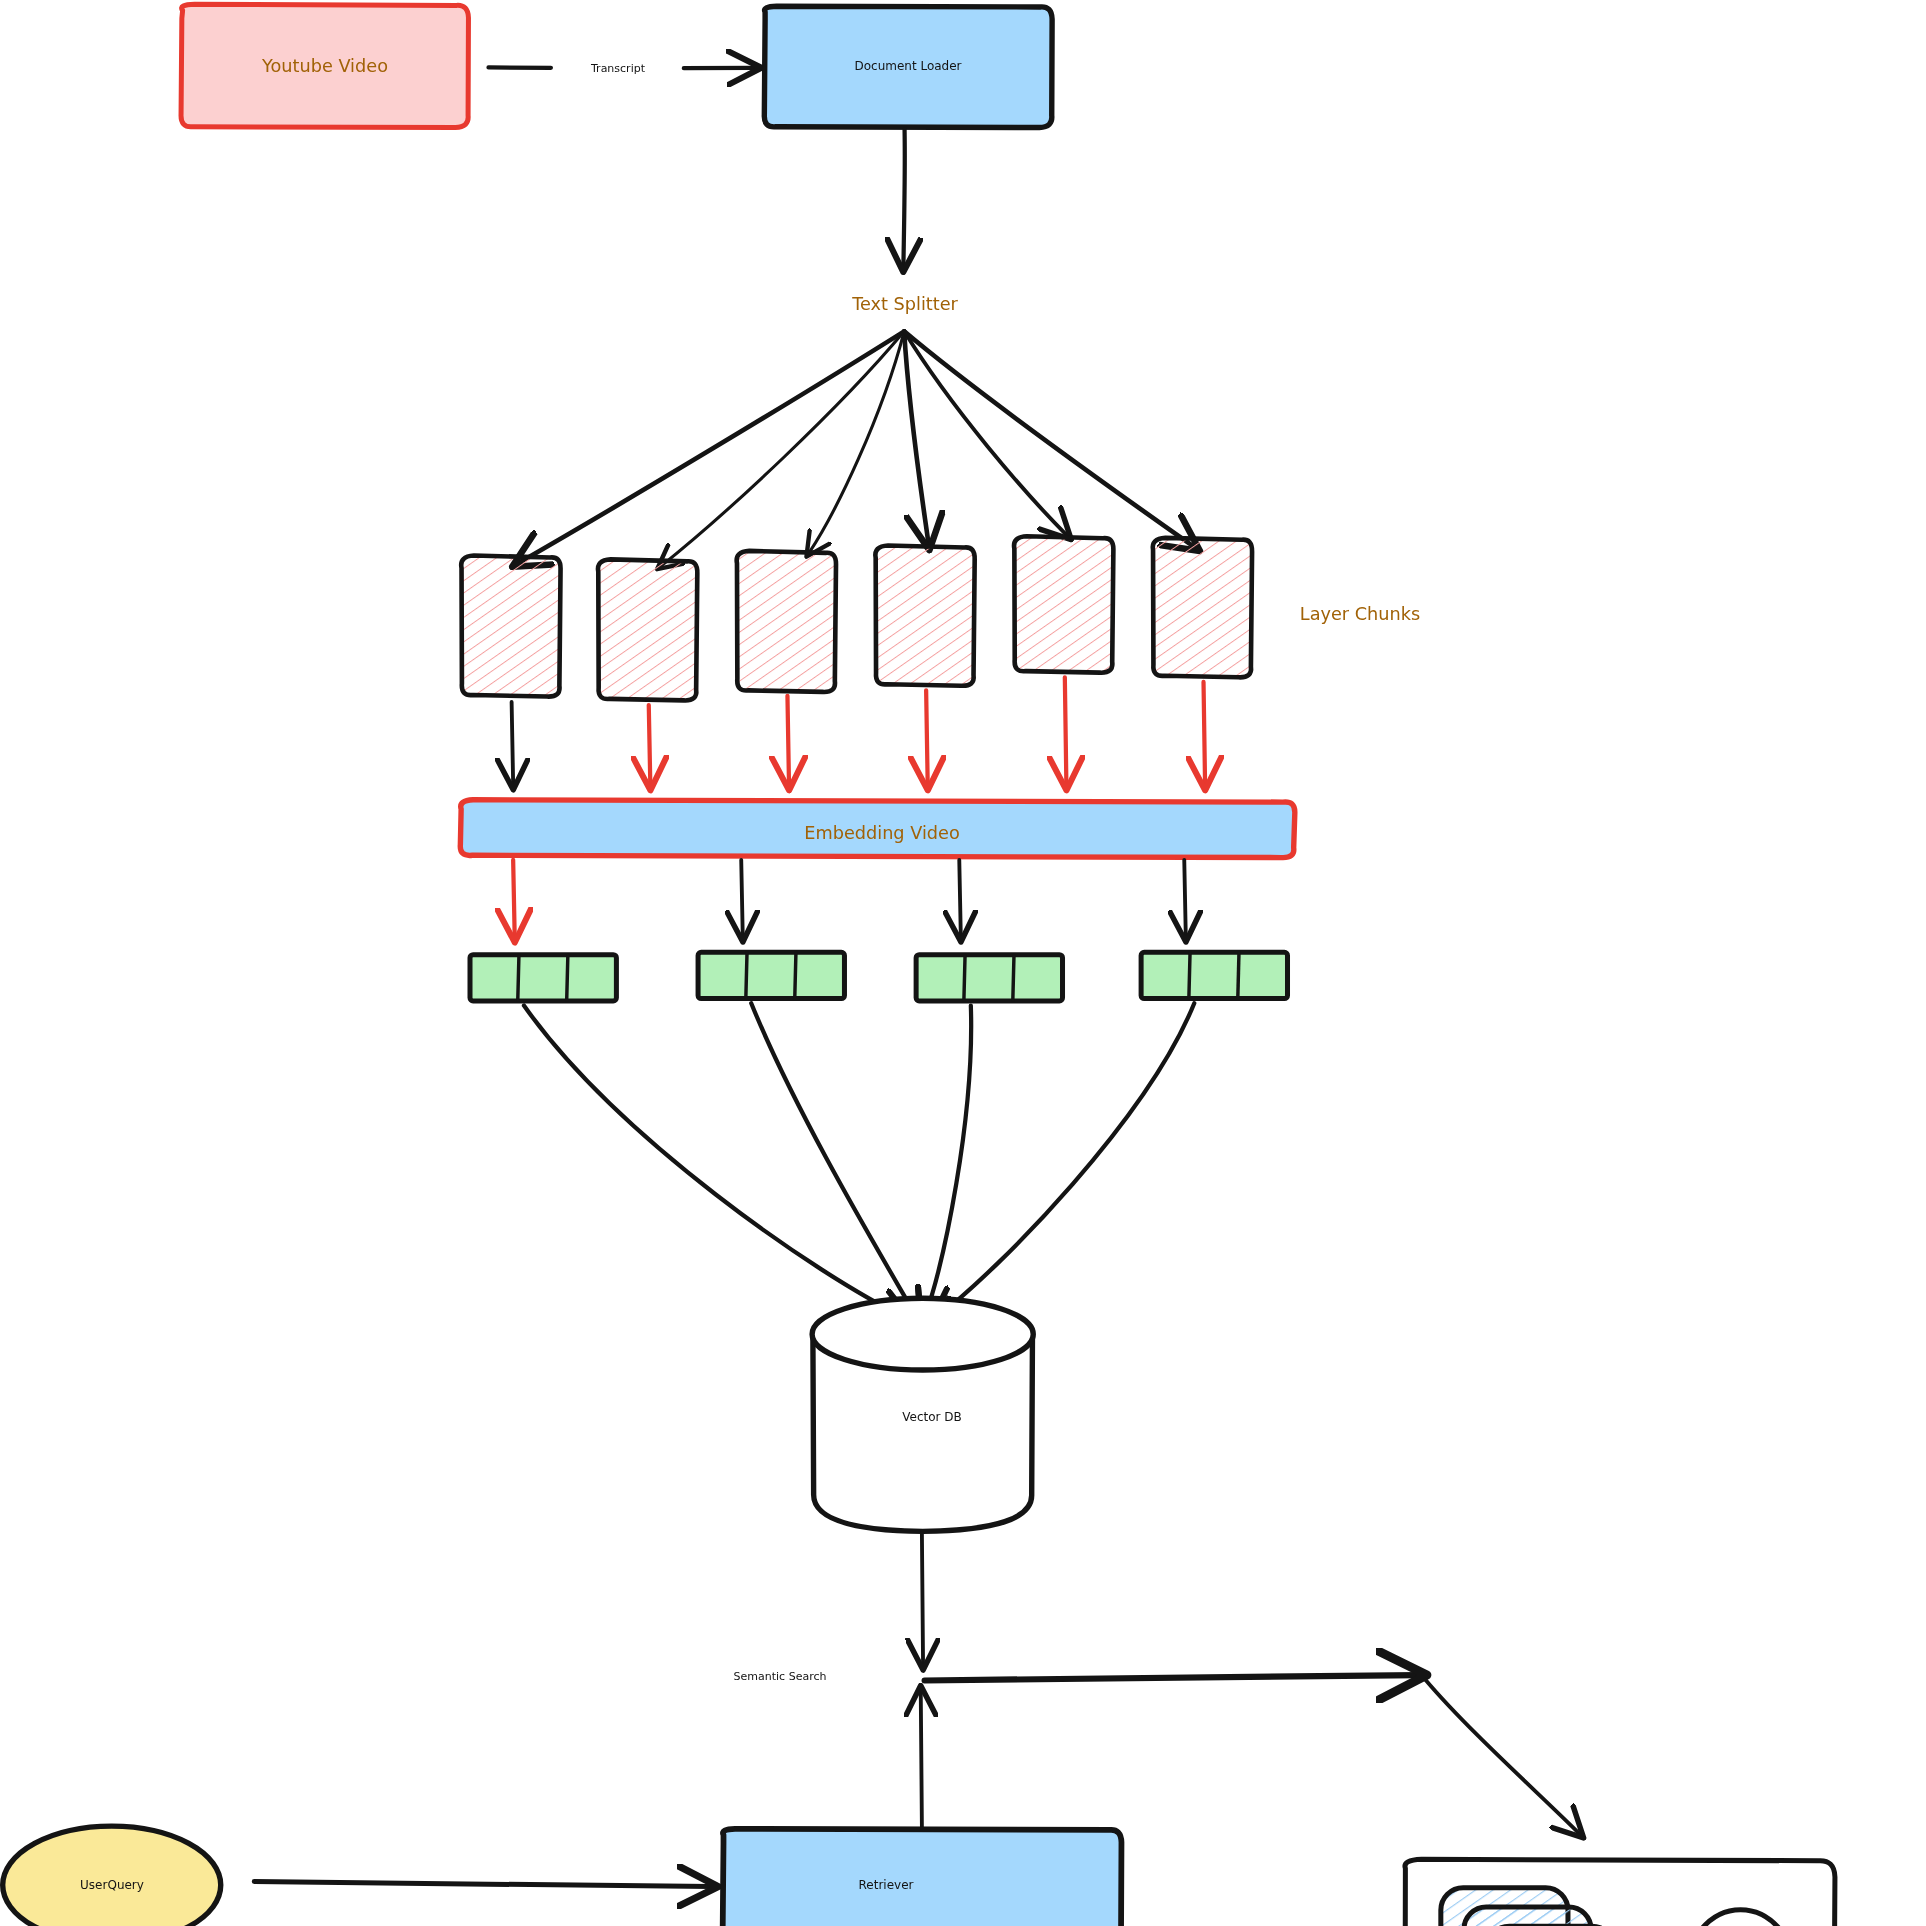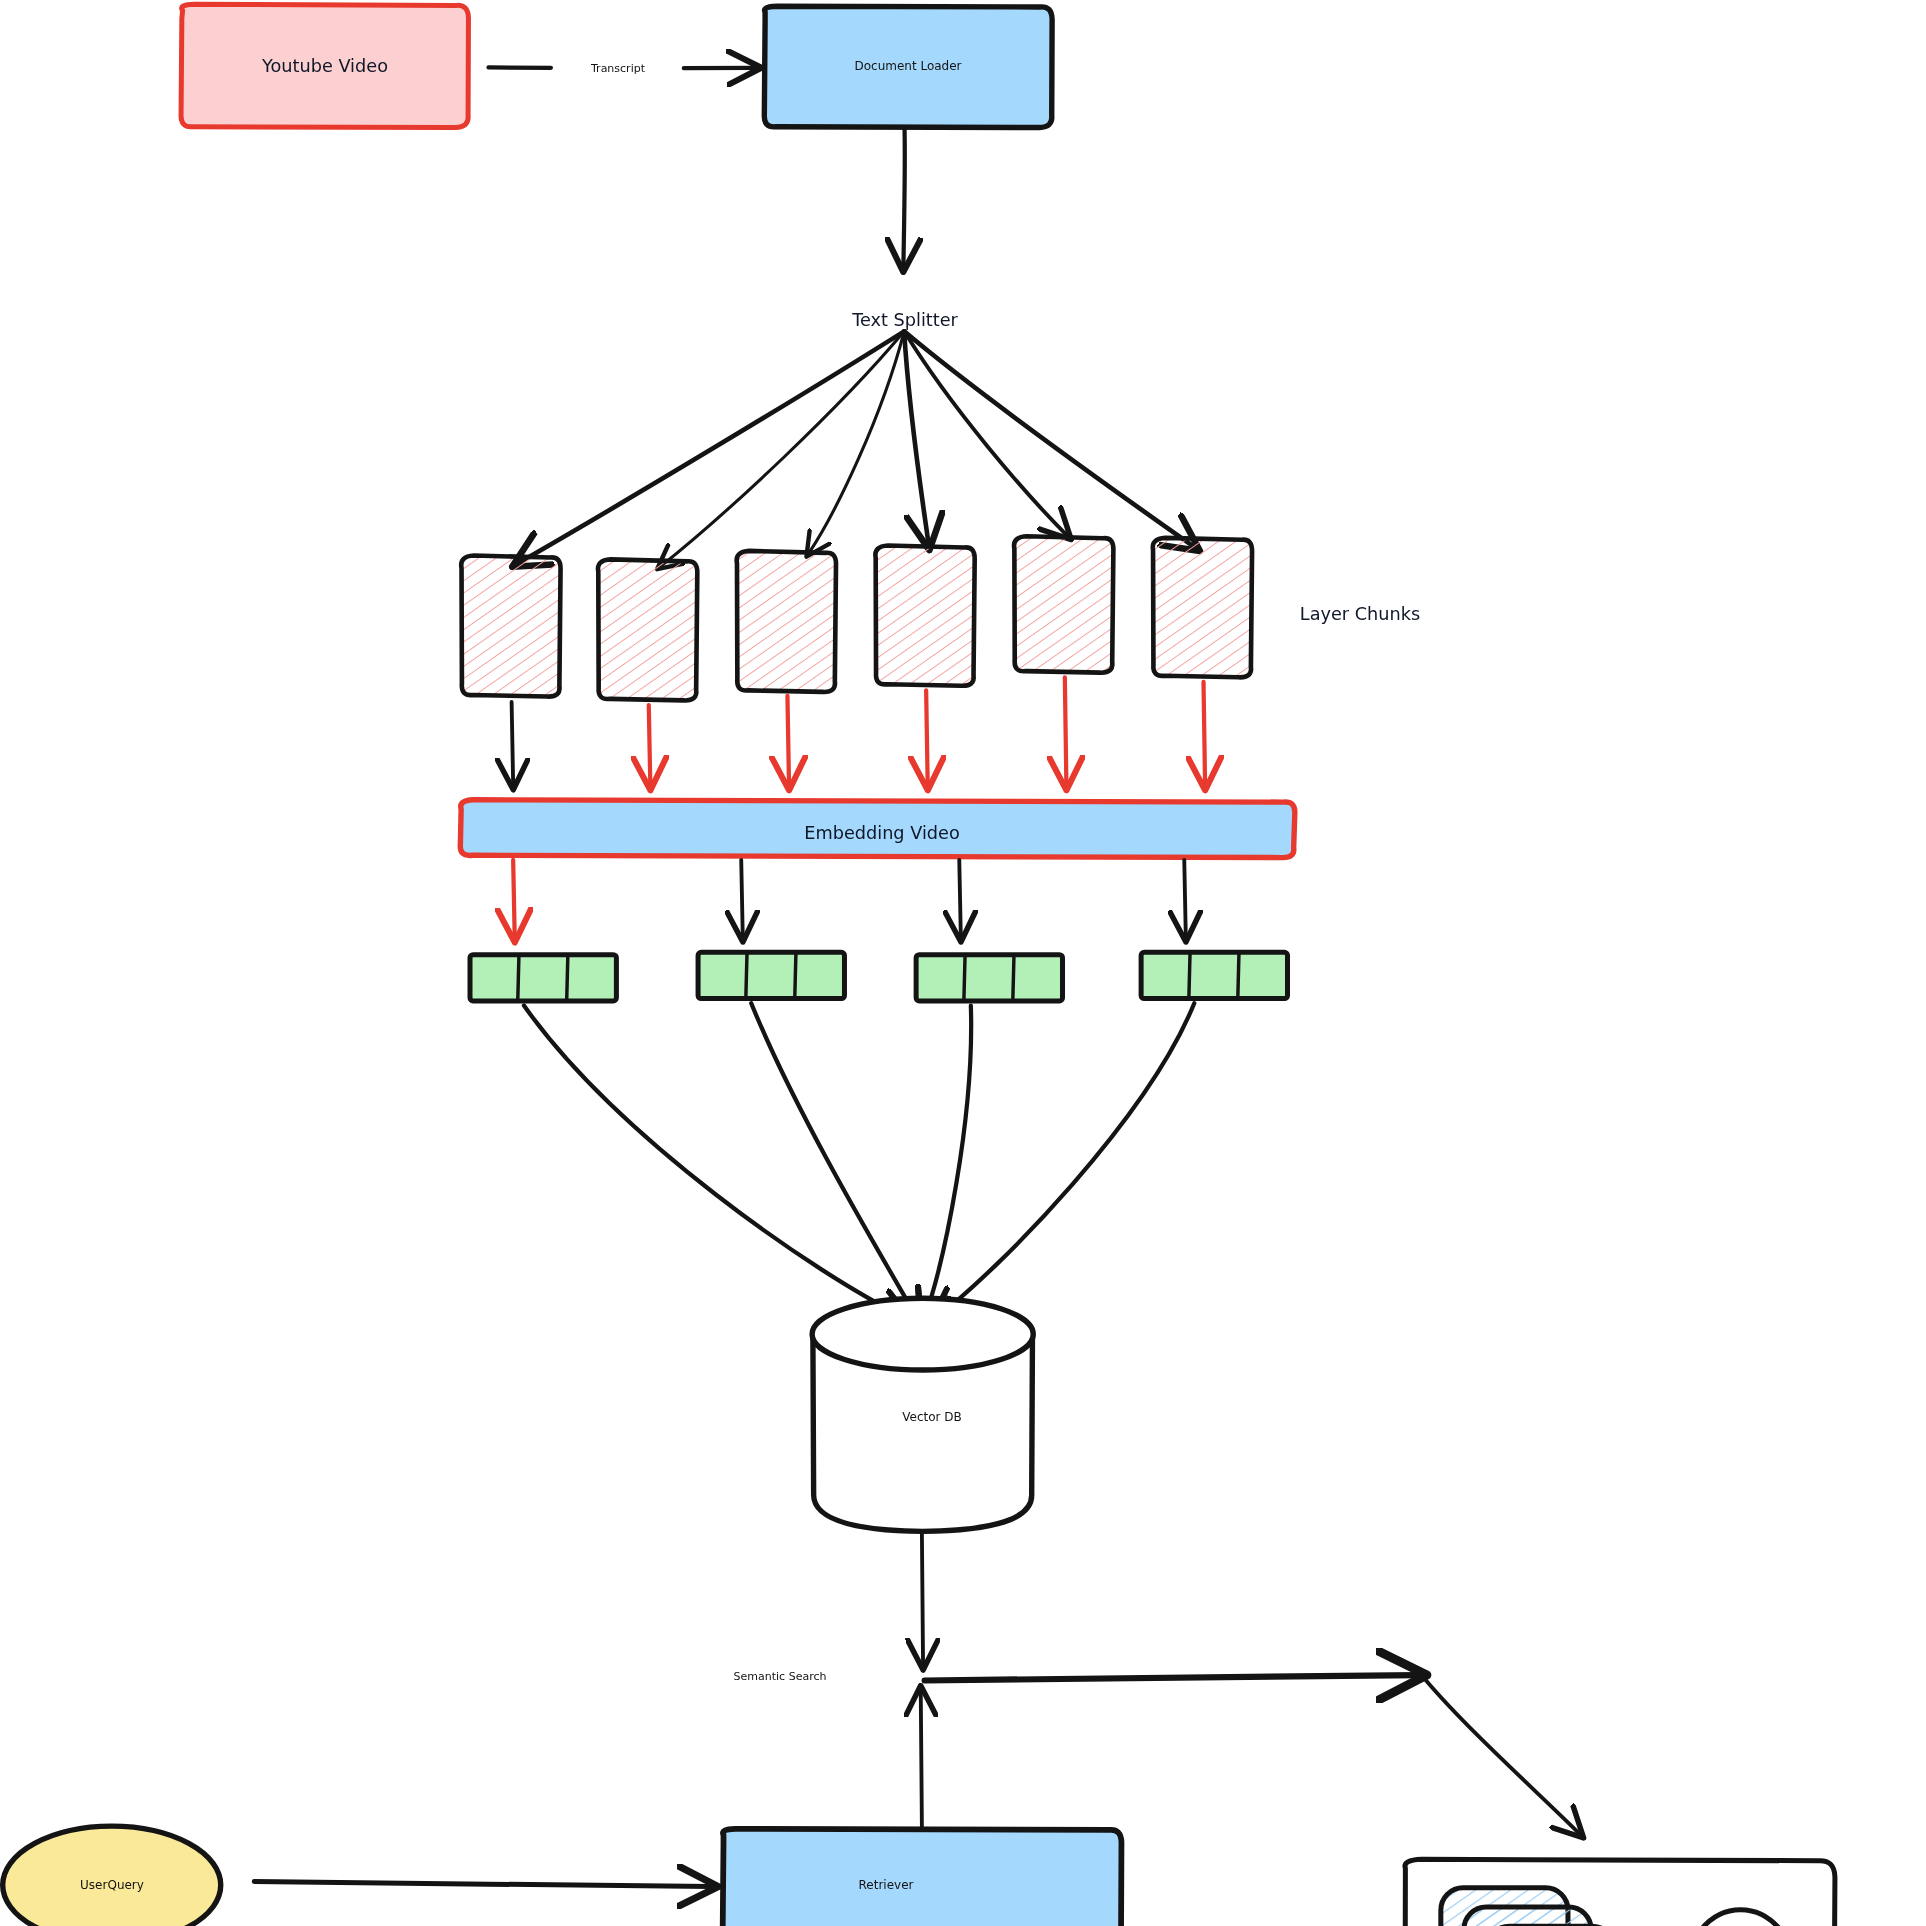--- a/index.html
+++ b/index.html
@@ -2,21 +2,21 @@
 <html style="font-size:6.2px"><head>
 <meta charset="utf-8">
 <style>
   html,body{margin:0;padding:0;background:#ffffff;}
   body{font-family:"DejaVu Sans",sans-serif;}
   #stage{position:relative;width:2617px;height:2127px;background:#fff;overflow:hidden;}
   #stage svg{position:absolute;left:0;top:0;width:2617px;height:2127px;}
   .lbl{position:absolute;font-family:"DejaVu Sans",sans-serif;white-space:nowrap;
        transform:translate(-50%,-50%);pointer-events:none;}
   .lbl-node{font-size:12px;color:#141414;}
-  .lbl-red{font-size:17.7px;color:#0f172a;}
+  .lbl-red{font-size:17.7px;color:#a16207;}
   .lbl-edge{font-size:11px;color:#141414;}
 </style>
 </head>
 <body>
 
 <div id="stage">
 
   <svg viewBox="0 0 6793 5521" xmlns="http://www.w3.org/2000/svg">
     <defs>
       <pattern id="hatchRed" width="26" height="26" patternUnits="userSpaceOnUse" patternTransform="rotate(55)">
@@ -193,21 +193,21 @@
         <path d="M6548,4905 L6548,3930" fill="none" stroke="#141414" stroke-width="13" marker-end="url(#arrowK)"></path>
       </g>
 
     </g>
   </svg>
 
   <div class="lbl lbl-red" style="left:325px;  top:66px;">Youtube Video</div>
   <div class="lbl lbl-node" style="left:908px; top:66px;">Document Loader</div>
   <div class="lbl lbl-edge" style="left:618px; top:68px;">Transcript</div>
 
-  <div class="lbl lbl-red" style="left:905px; top:320px;">Text Splitter</div>
+  <div class="lbl lbl-red" style="left:905px; top:304px;">Text Splitter</div>
   <div class="lbl lbl-red" style="left:1360px; top:614px;">Layer Chunks</div>
 
   <div class="lbl lbl-red" style="left:882px; top:833px;">Embedding Video</div>
   <div class="lbl lbl-node" style="left:924px; top:1417px;margin-left:8px;">Vector DB</div>
 
   <div class="lbl lbl-edge" style="left:780px; top:1676px;">Semantic Search</div>
   <div class="lbl lbl-node" style="left:112px;  top:1885px;">UserQuery</div>
   <div class="lbl lbl-node" style="left:886px; top:1885px;">Retriever</div>
 
 </div>

